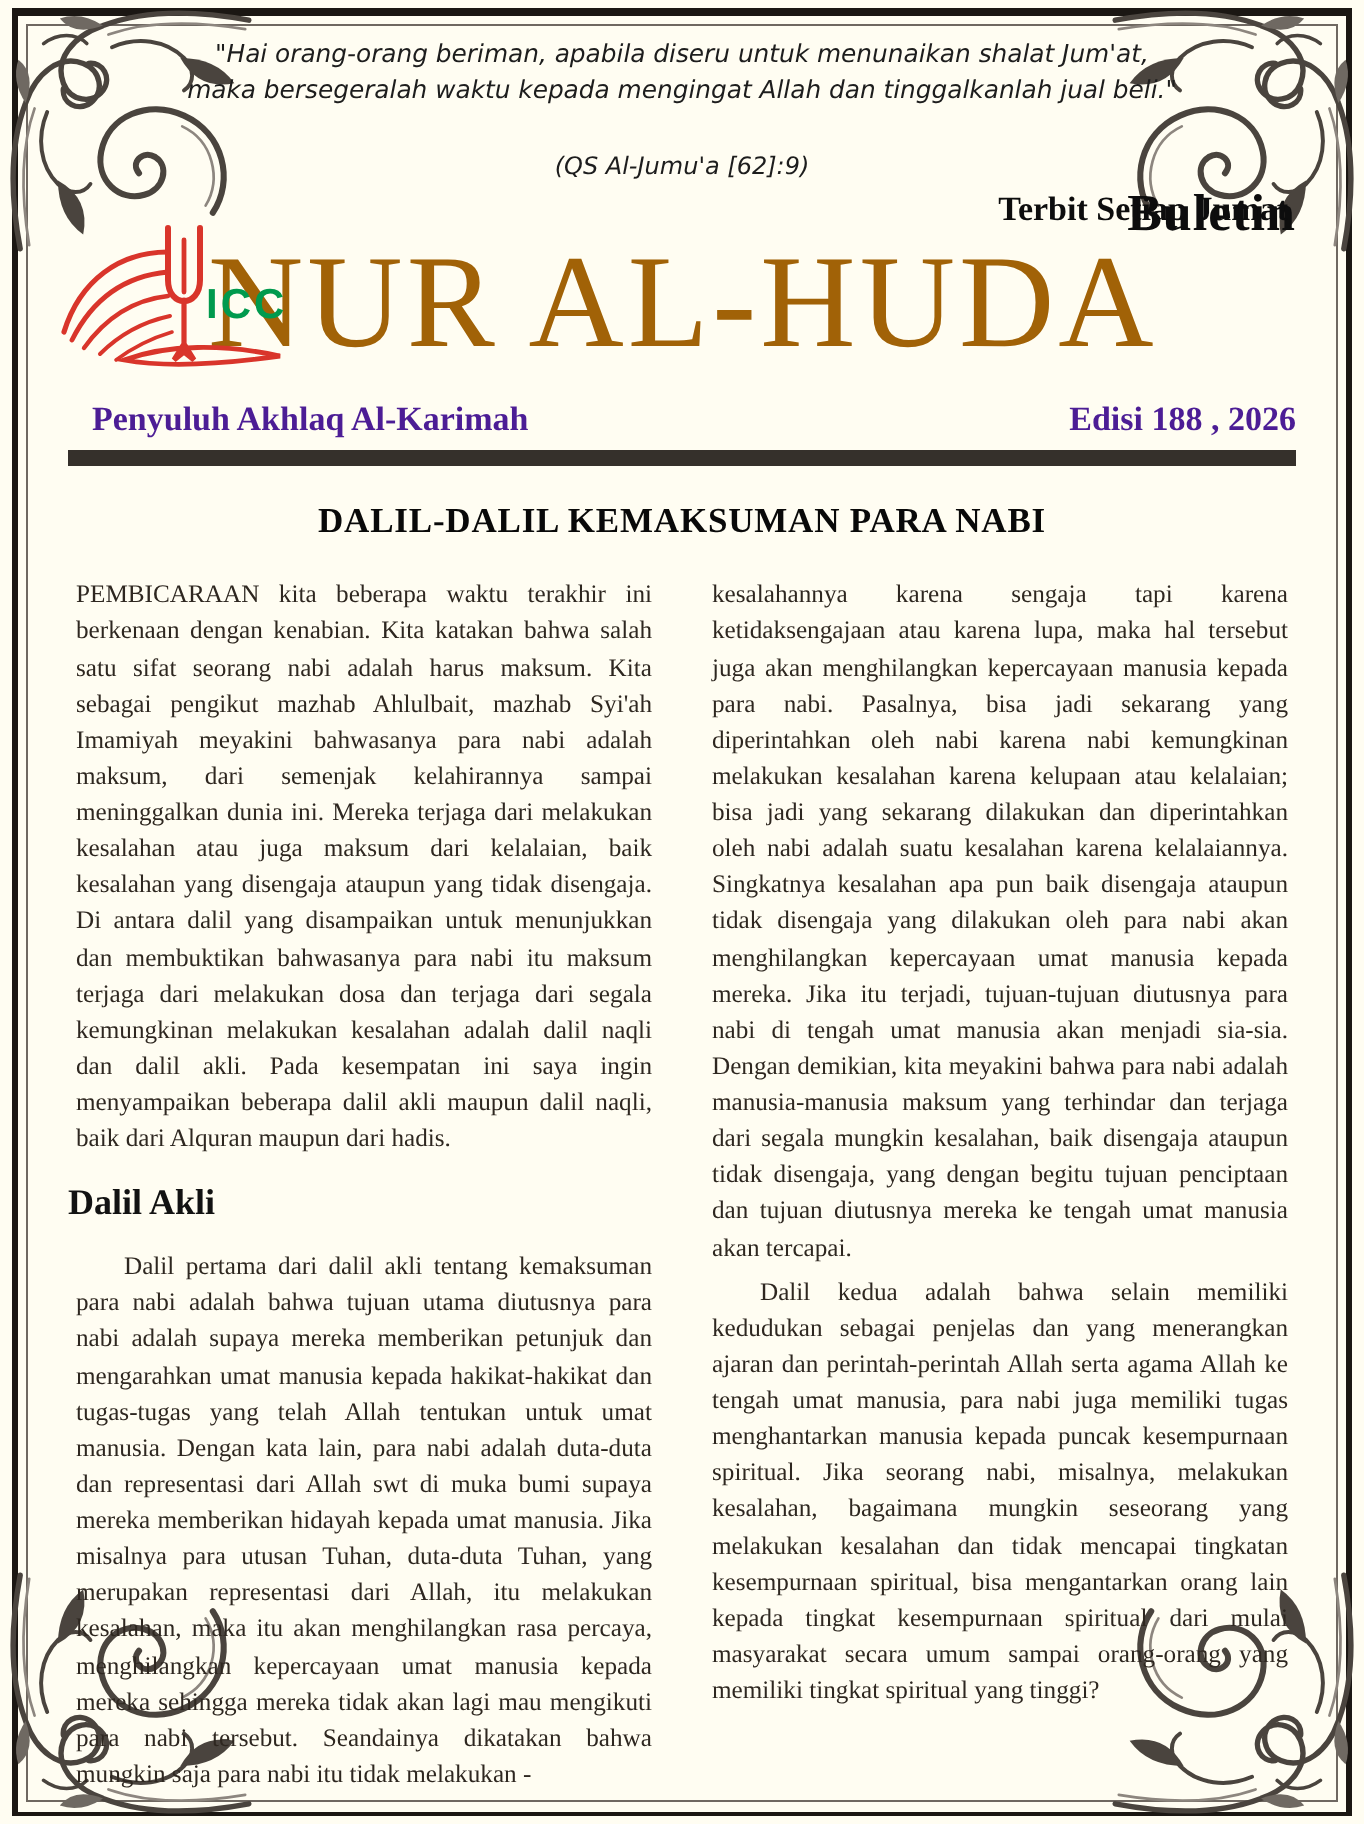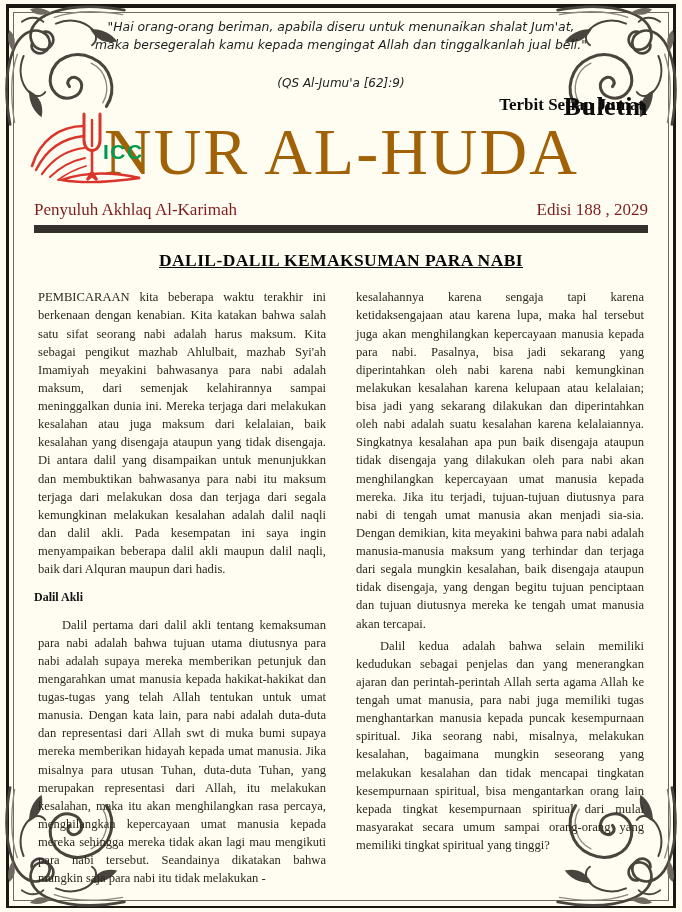--- a/index.html
+++ b/index.html
@@ -29,33 +29,33 @@
   .quote .src{font-size:12px;margin-top:22px;}
 
   .mast{position:relative;height:100px;margin-top:2px;}
   .logo{position:absolute;left:-8px;top:12px;width:122px;height:86px;}
   .buletin{margin-left:74px;font-size:26px;font-weight:bold;line-height:1;letter-spacing:.5px;color:#0d0d0d;text-align:right;}
   .main-title{margin-left:70px;font-size:66px;font-weight:normal;line-height:.98;
     letter-spacing:2px;white-space:nowrap;color:#a16207;}
   .terbit{position:absolute;right:4px;top:1px;font-size:17px;font-weight:bold;color:#0d0d0d;}
 
   .mast-bottom{display:flex;justify-content:space-between;align-items:baseline;
-    font-size:17px;font-weight:normal;margin-top:6px;color:#7f1d1d;}
+    font-size:17px;font-weight:bold;margin-top:6px;color:#4c1d95;margin-left:12px;}
 
   .rule{height:8px;background:#35302b;margin-top:5px;}
 
   .article-title{text-align:center;font-size:17.5px;font-weight:bold;
-    letter-spacing:.4px;margin:17px 0 13px;color:#090909;text-decoration:underline;}
+    letter-spacing:.4px;margin:17px 0 13px;color:#090909;}
 
   .columns{display:flex;gap:22px;height:652px;overflow:hidden;
     text-align:justify;font-size:12.6px;line-height:1.44;color:#2e2720;}
   .col{flex:1;min-width:0;}
   .col p{margin:4px;}
   .indent{text-indent:24px;}
-  .section-heading{font-size:12px;font-weight:bold;color:#121212;
+  .section-heading{font-size:18px;font-weight:bold;color:#121212;
     margin:11px 0 9px;text-align:left;}
 </style>
 </head>
 <body>
 
 <svg width="0" height="0" style="position:absolute" aria-hidden="true">
   <defs>
     <symbol id="flourish" viewBox="0 0 140 140">
       <g fill="none" stroke="#4a443e" stroke-linecap="round">
         <path stroke-width="3" d="M136 9 C104 3 76 4 55 12 C38 18 28 31 33 44 C37 54 49 56 55 48 C60 41 55 32 47 33"></path>
@@ -91,21 +91,21 @@
       <use href="#flourish"></use>
     </svg>
   <svg class="corner br">
       <use href="#flourish"></use>
     </svg>
 
   <div class="content">
 
     <div class="quote">
       <div>"Hai orang-orang beriman, apabila diseru untuk menunaikan shalat Jum'at,</div>
-      <div>maka bersegeralah kamu kepada mengingat Allah dan tinggalkanlah jual beli."</div>
+      <div>maka bersegeralah waktu kepada mengingat Allah dan tinggalkanlah jual beli."</div>
       <div class="src">(QS Al-Jumu'a [62]:9)</div>
     </div>
 
     <div class="mast">
       <svg class="logo" viewBox="0 0 122 86">
         <g stroke="#d9352b" fill="none" stroke-linecap="round">
           <path stroke-width="2.6" d="M6 60 C14 34 34 20 58 20"></path>
           <path stroke-width="2.4" d="M10 64 C20 44 36 32 58 30"></path>
           <path stroke-width="2.2" d="M16 68 C26 54 40 44 58 42"></path>
           <path stroke-width="2" d="M24 71 C33 62 45 55 59 52"></path>
@@ -117,21 +117,21 @@
         </g>
         <text x="77" y="53" fill="#009a4e" font-family="Liberation Sans, sans-serif" font-size="21" font-weight="bold" letter-spacing="1.5">ICC</text>
       </svg>
       <div class="buletin">Buletin</div>
       <div class="main-title">NUR AL-HUDA</div>
       <div class="terbit">Terbit Setiap Jumat</div>
     </div>
 
     <div class="mast-bottom">
       <span>Penyuluh Akhlaq Al-Karimah</span>
-      <span>Edisi 188 , 2029</span>
+      <span>Edisi 188 , 2026</span>
     </div>
 
     <div class="rule"></div>
 
     <h1 class="article-title">DALIL-DALIL KEMAKSUMAN PARA NABI</h1>
 
     <div class="columns">
       <div class="col">
         <p>PEMBICARAAN kita beberapa waktu terakhir ini berkenaan dengan kenabian. Kita katakan bahwa salah satu sifat seorang nabi adalah harus maksum. Kita sebagai pengikut mazhab Ahlulbait, mazhab Syi'ah Imamiyah meyakini bahwasanya para nabi adalah maksum, dari semenjak kelahirannya sampai meninggalkan dunia ini. Mereka terjaga dari melakukan kesalahan atau juga maksum dari kelalaian, baik kesalahan yang disengaja ataupun yang tidak disengaja. Di antara dalil yang disampaikan untuk menunjukkan dan membuktikan bahwasanya para nabi itu maksum terjaga dari melakukan dosa dan terjaga dari segala kemungkinan melakukan kesalahan adalah dalil naqli dan dalil akli. Pada kesempatan ini saya ingin menyampaikan beberapa dalil akli maupun dalil naqli, baik dari Alquran maupun dari hadis.</p>
         <h2 class="section-heading">Dalil Akli</h2>

